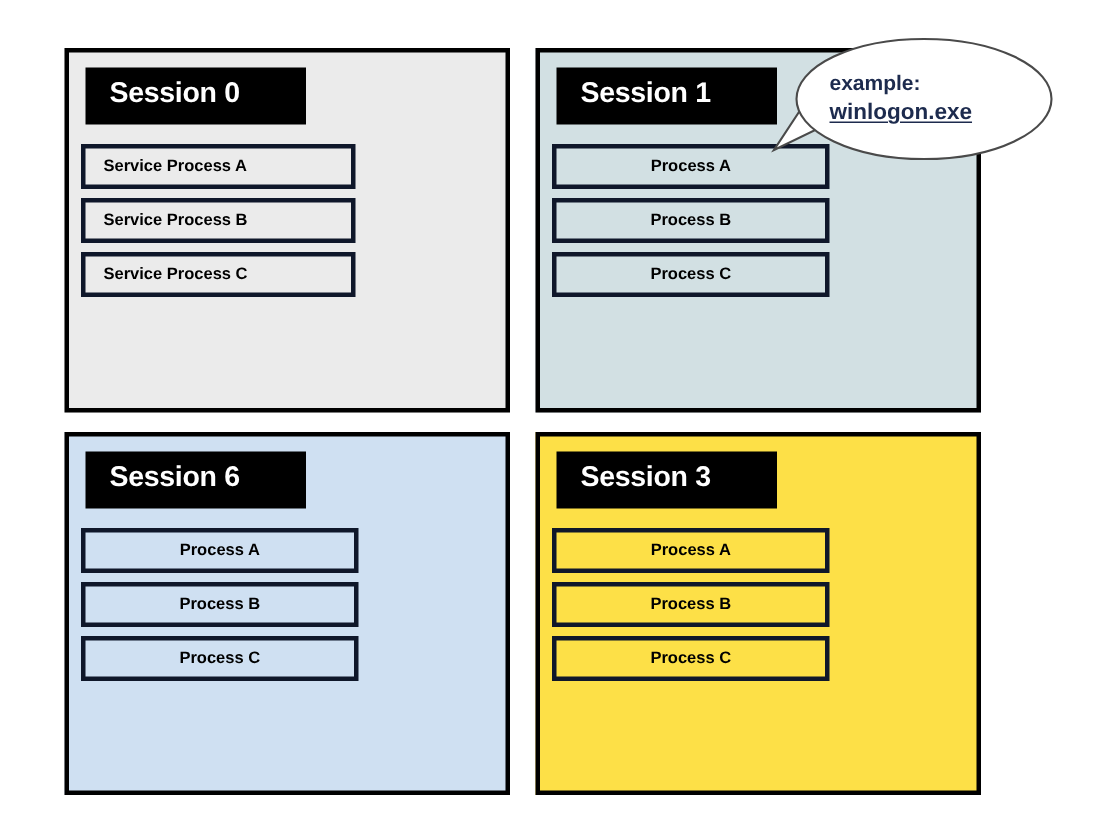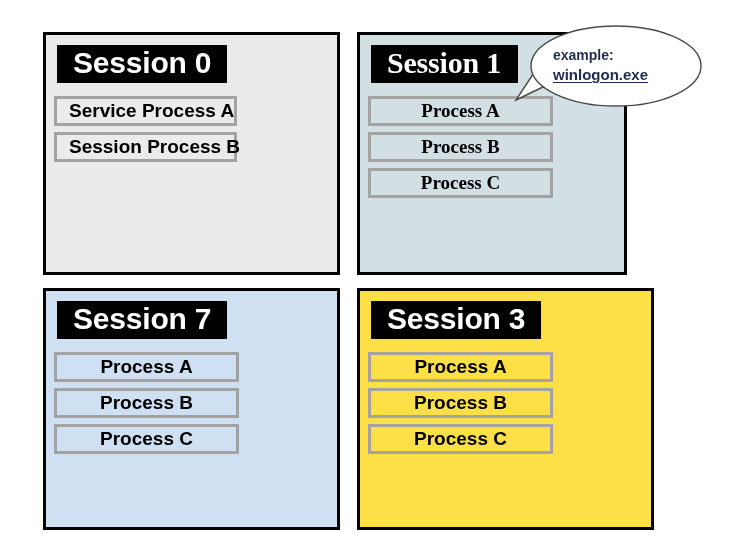--- a/index.html
+++ b/index.html
@@ -25,33 +25,33 @@
     height: 543px;
   }
 
   
   .session-panel {
     position: absolute;
     box-sizing: border-box;
     border: 3px solid #000000;
   }
   .panel-s0 { left: 43px;  top: 32px;  width: 297px; height: 243px; }
-  .panel-s1 { left: 357px; top: 32px;  width: 270px; height: 243px; font-family: Liberation Serif, serif; }
+  .panel-s1 { left: 357px; top: 32px;  width: 297px; height: 243px; }
   .panel-s2 { left: 43px;  top: 288px; width: 297px; height: 242px; }
   .panel-s3 { left: 357px; top: 288px; width: 297px; height: 242px; }
 
   
   .session-title {
     position: absolute;
     left: 11px;
     top: 10px;
     height: 38px;
     background: #000000;
     color: #ffffff;
-    font-size: 30px;
+    font-size: 19px;
     font-weight: bold;
     letter-spacing: -0.2px;
     display: flex;
     align-items: center;
     padding: 0 16px 2px 16px;
     box-sizing: border-box;
     white-space: nowrap;
   }
   .session-title.wide { min-width: 147px; }
 
@@ -59,25 +59,25 @@
   .process-list {
     position: absolute;
     left: 8px;
     top: 61px;
     display: flex;
     flex-direction: column;
     gap: 6px;
   }
   .process-box {
     box-sizing: border-box;
-    border: 3px solid #a3a3a3;
+    border: 3px solid #0f172a;
     height: 30px;
     display: flex;
     align-items: center;
-    font-size: 19px;
+    font-size: 11px;
     font-weight: bold;
     color: #000000;
     white-space: nowrap;
   }
   
   .process-box.svc {
     width: 183px;
     justify-content: flex-start;
     padding-left: 12px;
   }
@@ -123,35 +123,36 @@
 </style>
 </head>
 <body>
 
 <div id="canvas">
 
   <div class="session-panel panel-s0" style="background-color: rgb(235, 235, 235);">
     <div class="session-title wide">Session 0</div>
     <div class="process-list">
       <div class="process-box svc">Service Process A</div>
-      <div class="process-box svc">Session Process B</div>
+      <div class="process-box svc">Service Process B</div>
+      <div class="process-box svc">Service Process C</div>
     </div>
   </div>
 
   <div class="session-panel panel-s1" style="background-color: rgb(210, 224, 227);">
     <div class="session-title wide">Session 1</div>
     <div class="process-list">
       <div class="process-box usr">Process A</div>
       <div class="process-box usr">Process B</div>
       <div class="process-box usr">Process C</div>
     </div>
   </div>
 
   <div class="session-panel panel-s2" style="background-color: rgb(207, 224, 242);">
-    <div class="session-title wide">Session 7</div>
+    <div class="session-title wide">Session 6</div>
     <div class="process-list">
       <div class="process-box usr">Process A</div>
       <div class="process-box usr">Process B</div>
       <div class="process-box usr">Process C</div>
     </div>
   </div>
 
   <div class="session-panel panel-s3" style="background-color: #fde047;">
     <div class="session-title wide">Session 3</div>
     <div class="process-list">

